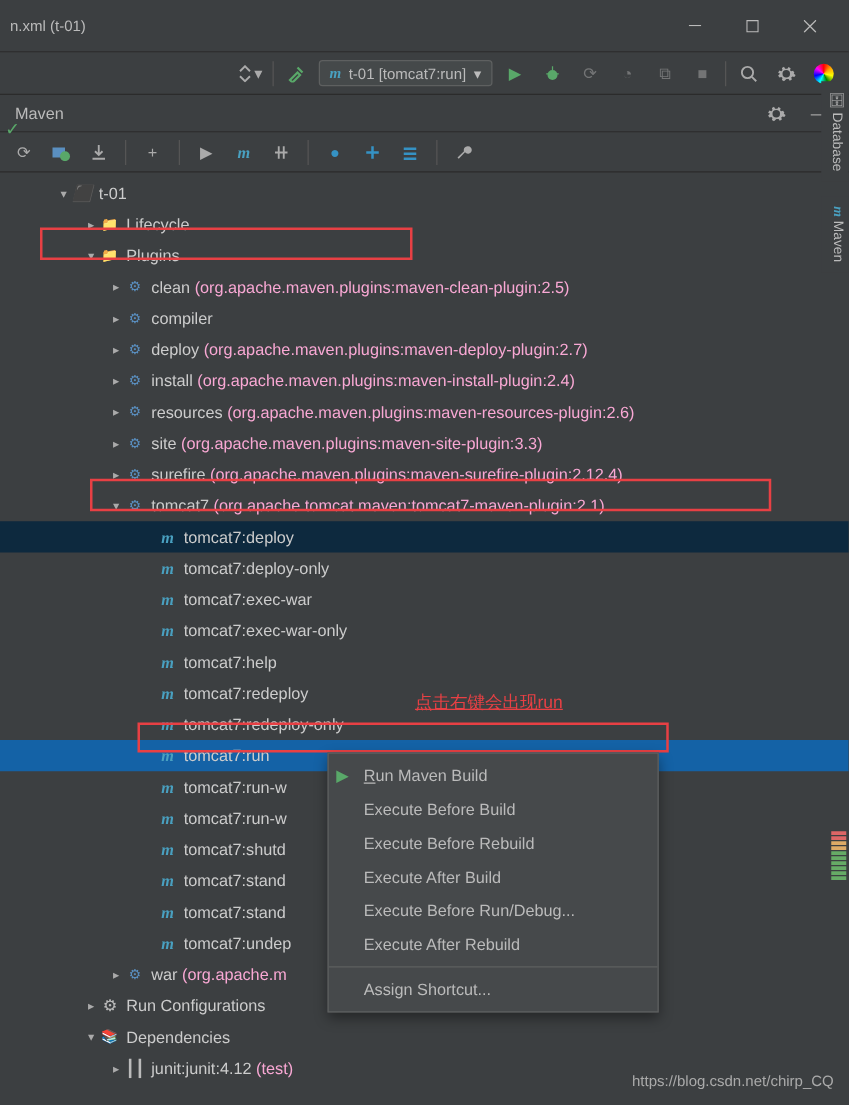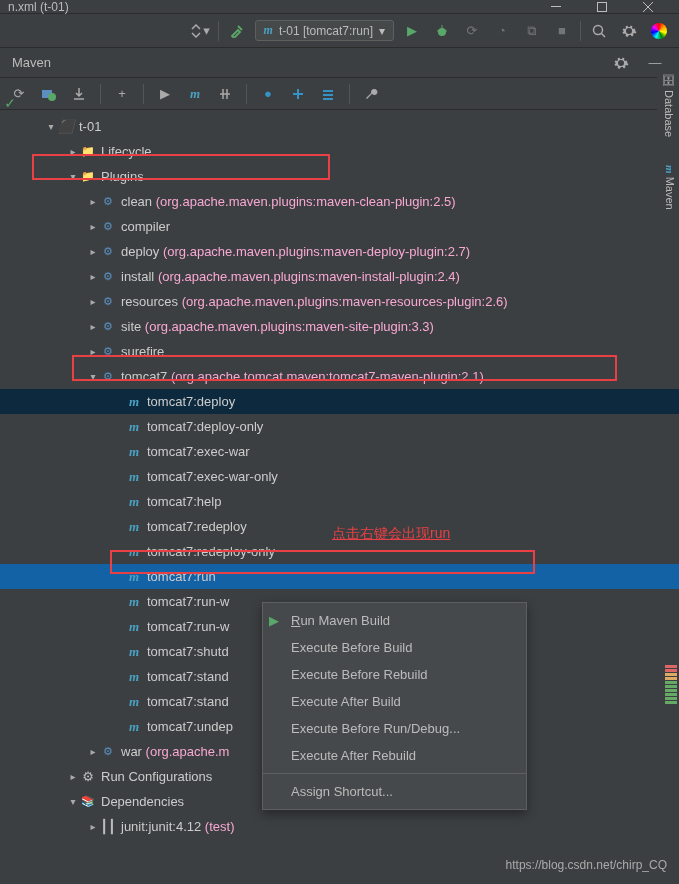--- a/index.html
+++ b/index.html
@@ -1,18 +1,18 @@
 <!DOCTYPE html>
 <html><head>
 <meta charset="utf-8">
 <style>
   * { margin: 0; padding: 0; box-sizing: border-box; font-family: -apple-system, "Segoe UI", Arial, sans-serif; }
   body { background: #3c3f41; color: #bbb; font-size: 13px; width: 679px; height: 884px; overflow: hidden; position: relative; }
   
-  .titlebar { height: 14px; background: #3c3f41; display: flex; align-items: center; padding: 0 8px; border-bottom: 1px solid #2b2b2b; }
+  .titlebar { height: 42px; background: #3c3f41; display: flex; align-items: center; padding: 0 8px; border-bottom: 1px solid #2b2b2b; }
   .titlebar-title { color: #bbb; font-size: 12px; }
   .window-controls { margin-left: auto; display: flex; gap: 0; }
   .win-ctrl { width: 46px; height: 30px; display: flex; align-items: center; justify-content: center; color: #bbb; }
   
   .toolbar-top { height: 34px; background: #3c3f41; display: flex; align-items: center; padding: 0 8px; gap: 6px; border-bottom: 1px solid #2b2b2b; }
   .spacer { flex: 1; }
   .tb-btn { width: 24px; height: 24px; display: flex; align-items: center; justify-content: center; color: #aaa; cursor: pointer; }
   .run-config { background: #45494a; border: 1px solid #5e6060; border-radius: 3px; padding: 2px 8px; display: flex; align-items: center; gap: 6px; color: #bbb; font-size: 12px; }
   .m-badge { color: #49a0c0; font-style: italic; font-weight: bold; font-family: serif; }
   .green-play { color: #59a869; }
@@ -266,20 +266,21 @@
         <span class="node-label">site</span>
         <span>&nbsp;</span>
         <span class="node-hint">(org.apache.maven.plugins:maven-site-plugin:3.3)</span>
       </div>
       <div class="tree-row">
         <span class="indent" style="width:78px"></span>
         <span class="chev">▸</span>
         <span class="folder-icon plugin-icon">⚙</span>
         <span class="node-label">surefire</span>
         <span>&nbsp;</span>
+        <span class="node-hint">(org.apache.maven.plugins:maven-surefire-plugin:2.12.4)</span>
       </div>
     </div>
 
   <div class="tree-row">
     <span class="indent" style="width:78px"></span>
       <span class="chev">▾</span>
     <span class="folder-icon plugin-icon">⚙</span>
     <span class="node-label">tomcat7</span>
     <span>&nbsp;</span>
     <span class="node-hint">(org.apache.tomcat.maven:tomcat7-maven-plugin:2.1)</span>

